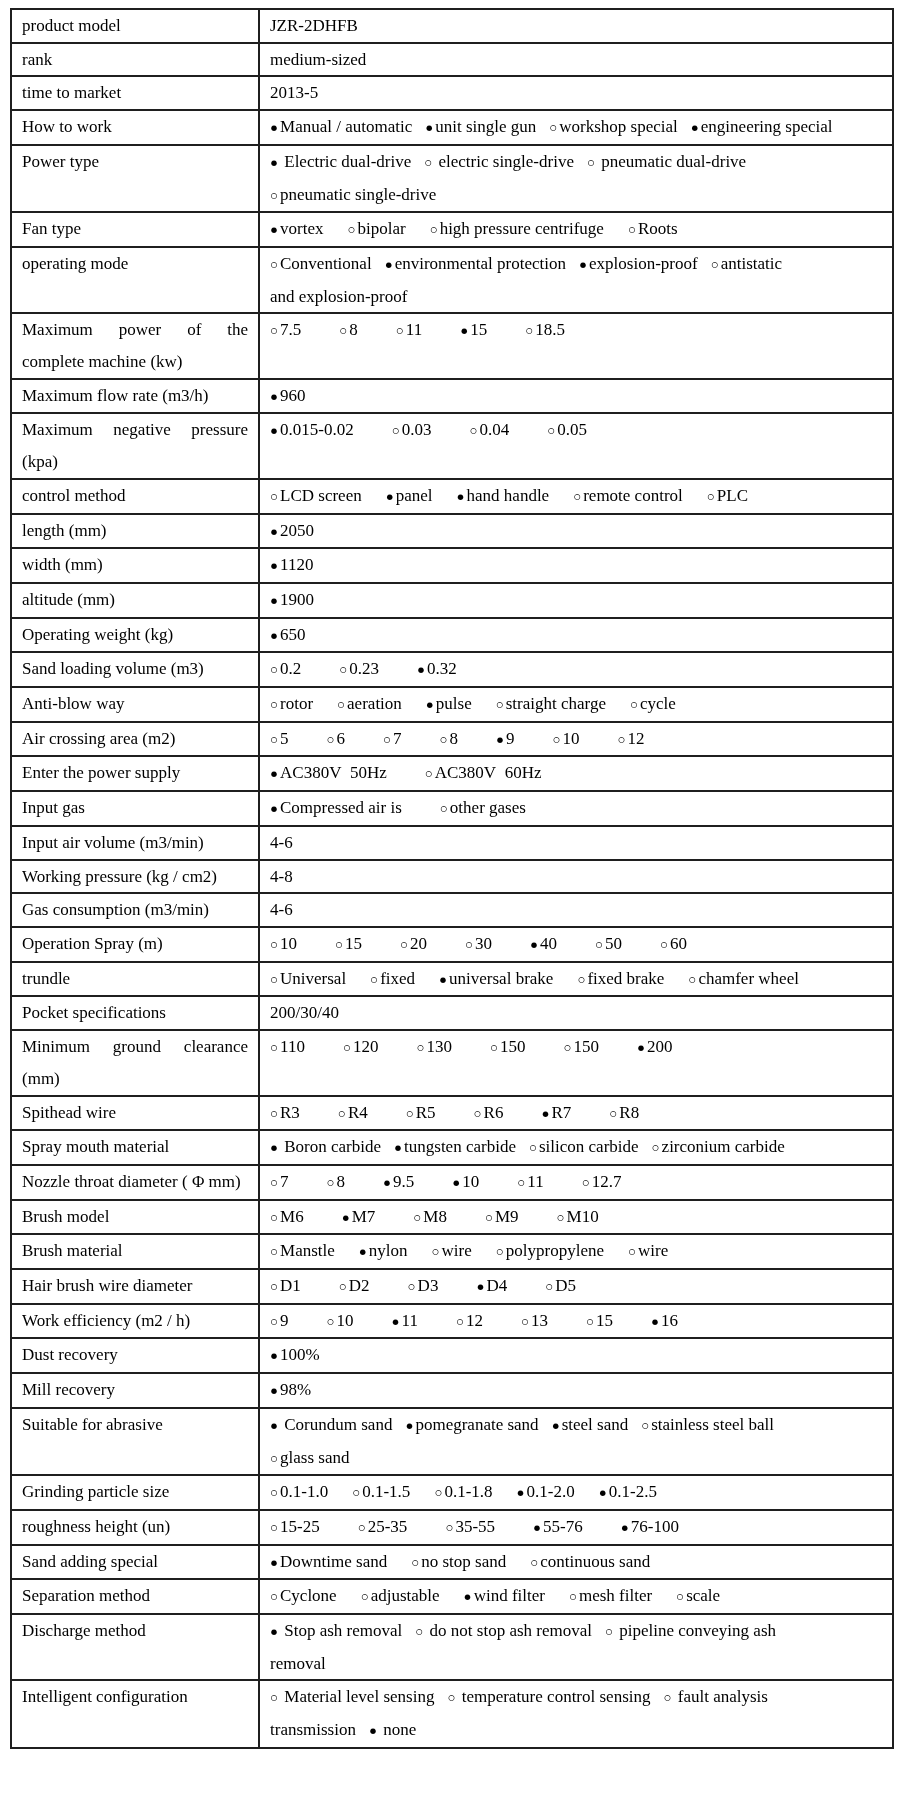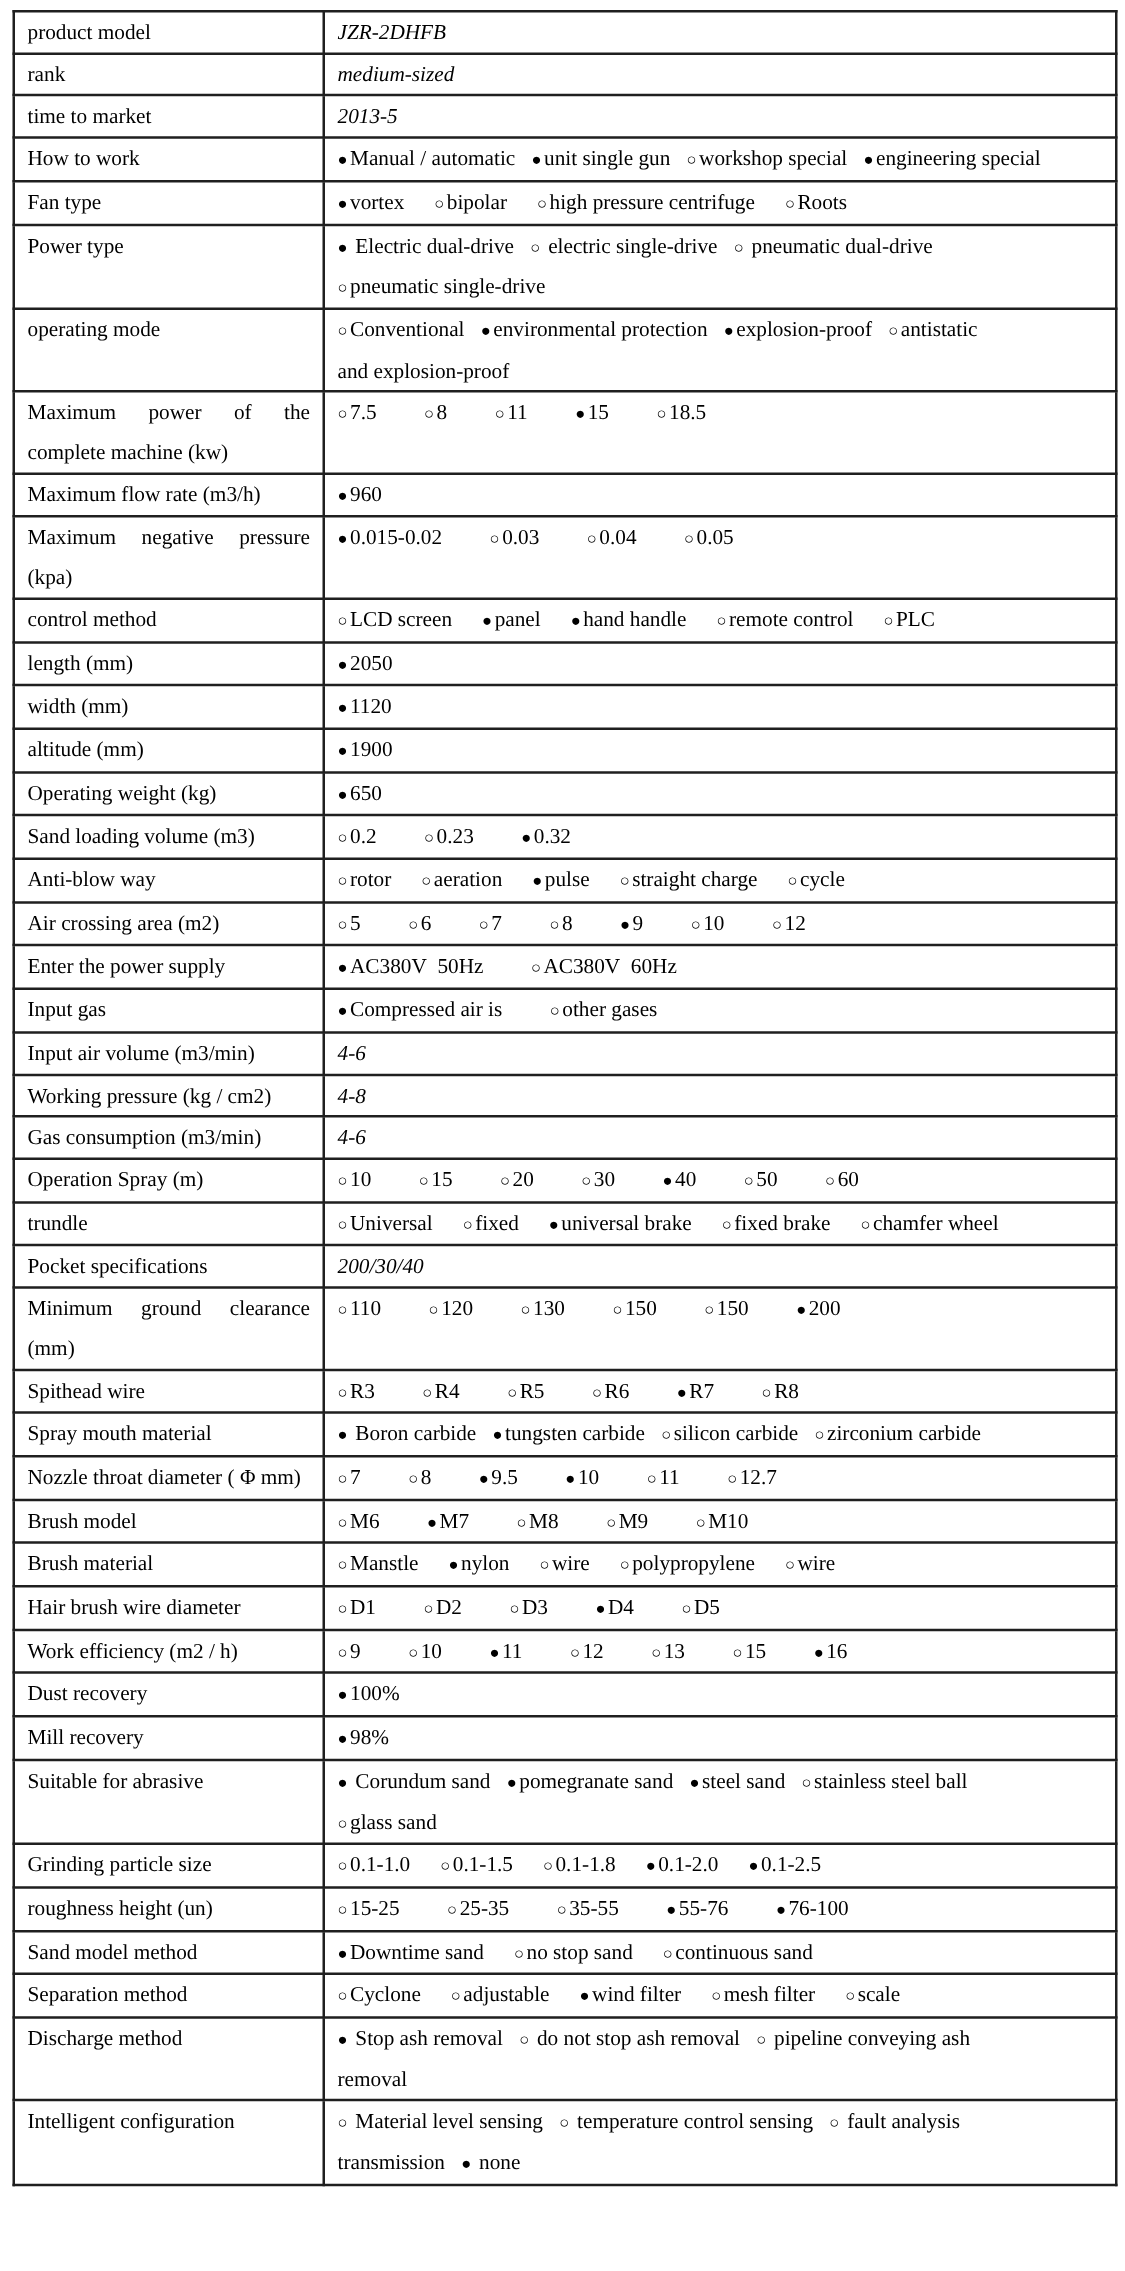--- a/index.html
+++ b/index.html
@@ -44,21 +44,21 @@
   .opt{display:inline;}
   .gap-wide  .opt{margin-right:38px;}
   .gap-med   .opt{margin-right:24px;}
   .gap-tight .opt{margin-right:13px;}
   .opt:last-child{margin-right:16px;}
   .mk{
     display:inline;
     font-size:0.78em;
     margin-right:2px;
   }
-  .plain-value{display:inline;font-style:italic;}
+  .plain-value{display:inline;}
 </style>
 </head>
 <body>
 
 <div class="sheet">
   <table class="spec">
     <tbody id="spec-body">
         <tr>
           <td class="cell-label">product model</td>
           <td class="cell-value"><span class="plain-value">JZR-2DHFB</span></td>
@@ -71,33 +71,33 @@
           <td class="cell-label">time to market</td>
           <td class="cell-value"><span class="plain-value">2013-5</span></td>
         </tr>
         <tr>
           <td class="cell-label">How to work</td>
           <td class="cell-value gap-tight">
             <div class="opt-line"><span class="opt"><span class="mk">●</span>Manual / automatic</span><span class="opt"><span class="mk">●</span>unit single gun</span><span class="opt"><span class="mk">○</span>workshop special</span><span class="opt"><span class="mk">●</span>engineering special</span></div>
           </td>
         </tr>
         <tr>
-          <td class="cell-label">Fan type</td>
-          <td class="cell-value gap-med">
-            <div class="opt-line"><span class="opt"><span class="mk">●</span>vortex</span><span class="opt"><span class="mk">○</span>bipolar</span><span class="opt"><span class="mk">○</span>high pressure centrifuge</span><span class="opt"><span class="mk">○</span>Roots</span></div>
-          </td>
-        </tr>
-        <tr>
           <td class="cell-label">Power type</td>
           <td class="cell-value gap-tight">
             <div class="opt-line"><span class="opt"><span class="mk">●</span> Electric dual-drive</span><span class="opt"><span class="mk">○</span> electric single-drive</span><span class="opt"><span class="mk">○</span> pneumatic dual-drive</span></div>
             <div class="opt-line"><span class="opt"><span class="mk">○</span>pneumatic single-drive</span></div>
           </td>
         </tr>
         <tr>
+          <td class="cell-label">Fan type</td>
+          <td class="cell-value gap-med">
+            <div class="opt-line"><span class="opt"><span class="mk">●</span>vortex</span><span class="opt"><span class="mk">○</span>bipolar</span><span class="opt"><span class="mk">○</span>high pressure centrifuge</span><span class="opt"><span class="mk">○</span>Roots</span></div>
+          </td>
+        </tr>
+        <tr>
           <td class="cell-label">operating mode</td>
           <td class="cell-value gap-tight">
             <div class="opt-line"><span class="opt"><span class="mk">○</span>Conventional</span><span class="opt"><span class="mk">●</span>environmental protection</span><span class="opt"><span class="mk">●</span>explosion-proof</span><span class="opt"><span class="mk">○</span>antistatic</span></div>
             <div class="opt-line"><span class="opt">and explosion-proof</span></div>
           </td>
         </tr>
         <tr>
           <td class="cell-label">Maximum power of the complete machine (kw)</td>
           <td class="cell-value gap-wide">
             <div class="opt-line"><span class="opt"><span class="mk">○</span>7.5</span><span class="opt"><span class="mk">○</span>8</span><span class="opt"><span class="mk">○</span>11</span><span class="opt"><span class="mk">●</span>15</span><span class="opt"><span class="mk">○</span>18.5</span></div>
@@ -276,21 +276,21 @@
             <div class="opt-line"><span class="opt"><span class="mk">○</span>0.1-1.0</span><span class="opt"><span class="mk">○</span>0.1-1.5</span><span class="opt"><span class="mk">○</span>0.1-1.8</span><span class="opt"><span class="mk">●</span>0.1-2.0</span><span class="opt"><span class="mk">●</span>0.1-2.5</span></div>
           </td>
         </tr>
         <tr>
           <td class="cell-label">roughness height (un)</td>
           <td class="cell-value gap-wide">
             <div class="opt-line"><span class="opt"><span class="mk">○</span>15-25</span><span class="opt"><span class="mk">○</span>25-35</span><span class="opt"><span class="mk">○</span>35-55</span><span class="opt"><span class="mk">●</span>55-76</span><span class="opt"><span class="mk">●</span>76-100</span></div>
           </td>
         </tr>
         <tr>
-          <td class="cell-label">Sand model method</td>
+          <td class="cell-label">Sand adding special</td>
           <td class="cell-value gap-med">
             <div class="opt-line"><span class="opt"><span class="mk">●</span>Downtime sand</span><span class="opt"><span class="mk">○</span>no stop sand</span><span class="opt"><span class="mk">○</span>continuous sand</span></div>
           </td>
         </tr>
         <tr>
           <td class="cell-label">Separation method</td>
           <td class="cell-value gap-med">
             <div class="opt-line"><span class="opt"><span class="mk">○</span>Cyclone</span><span class="opt"><span class="mk">○</span>adjustable</span><span class="opt"><span class="mk">●</span>wind filter</span><span class="opt"><span class="mk">○</span>mesh filter</span><span class="opt"><span class="mk">○</span>scale</span></div>
           </td>
         </tr>

